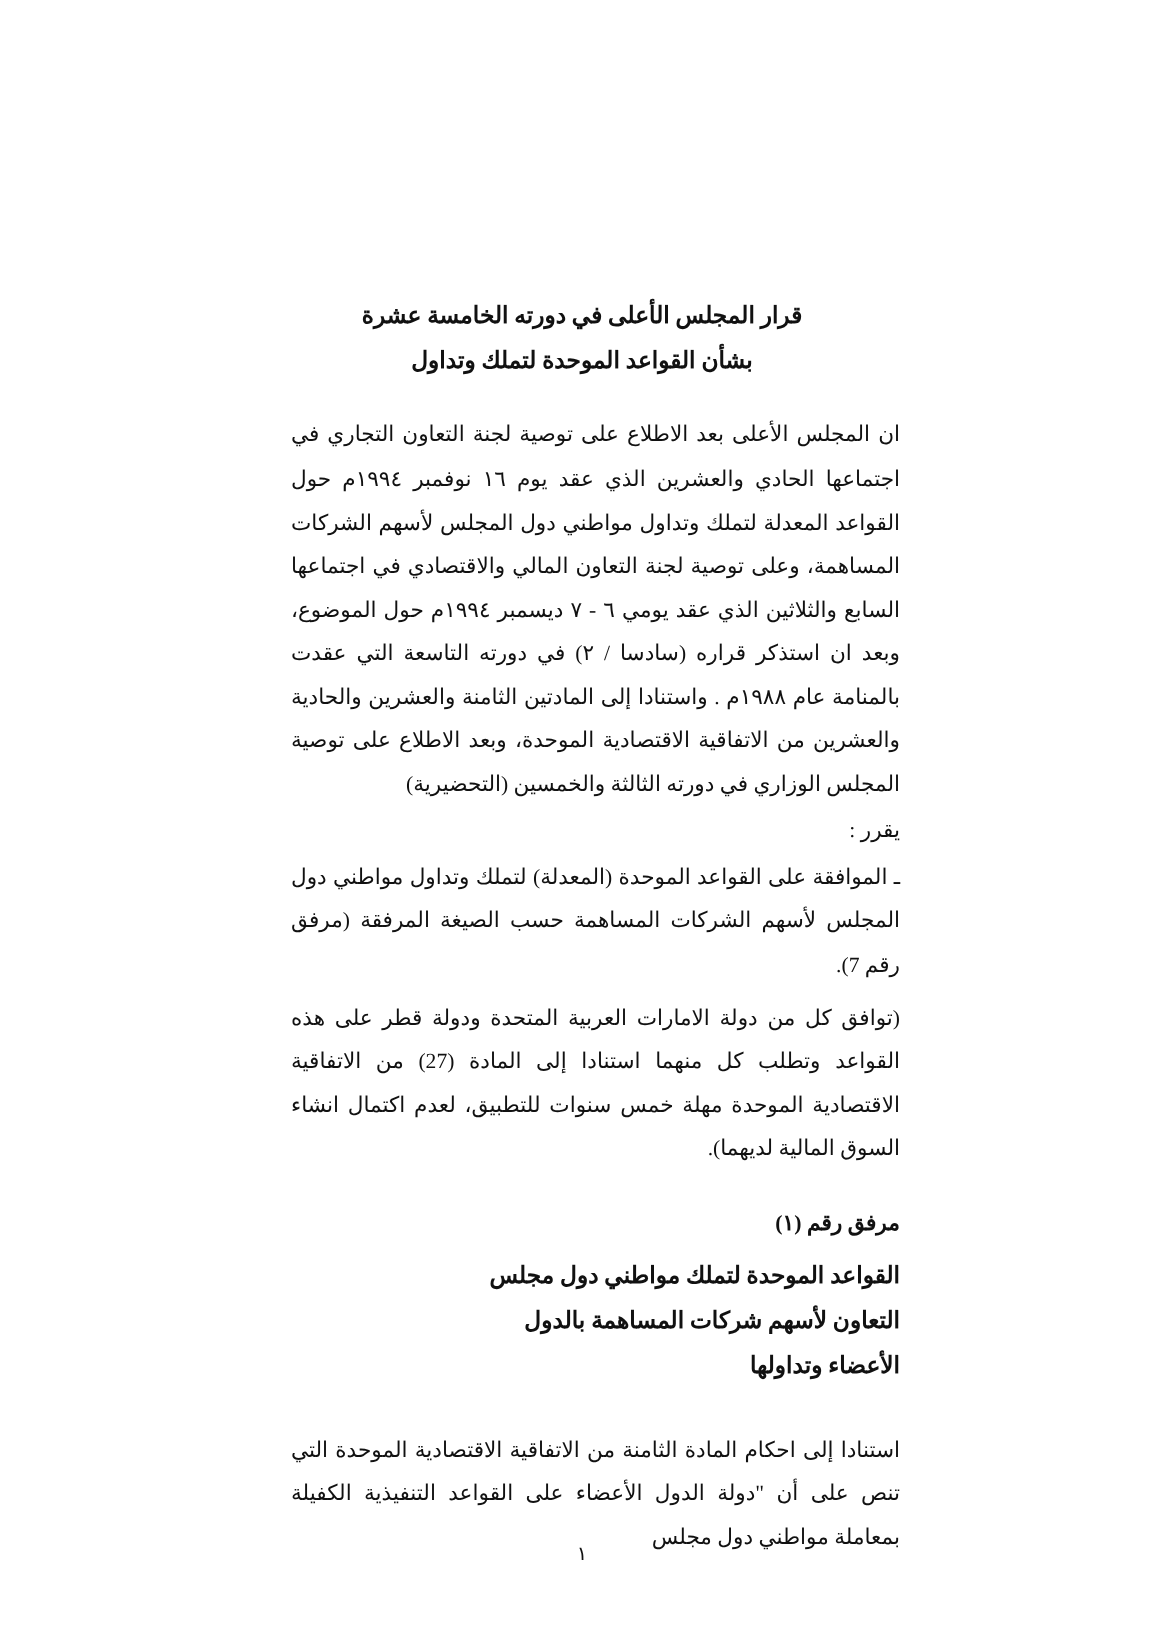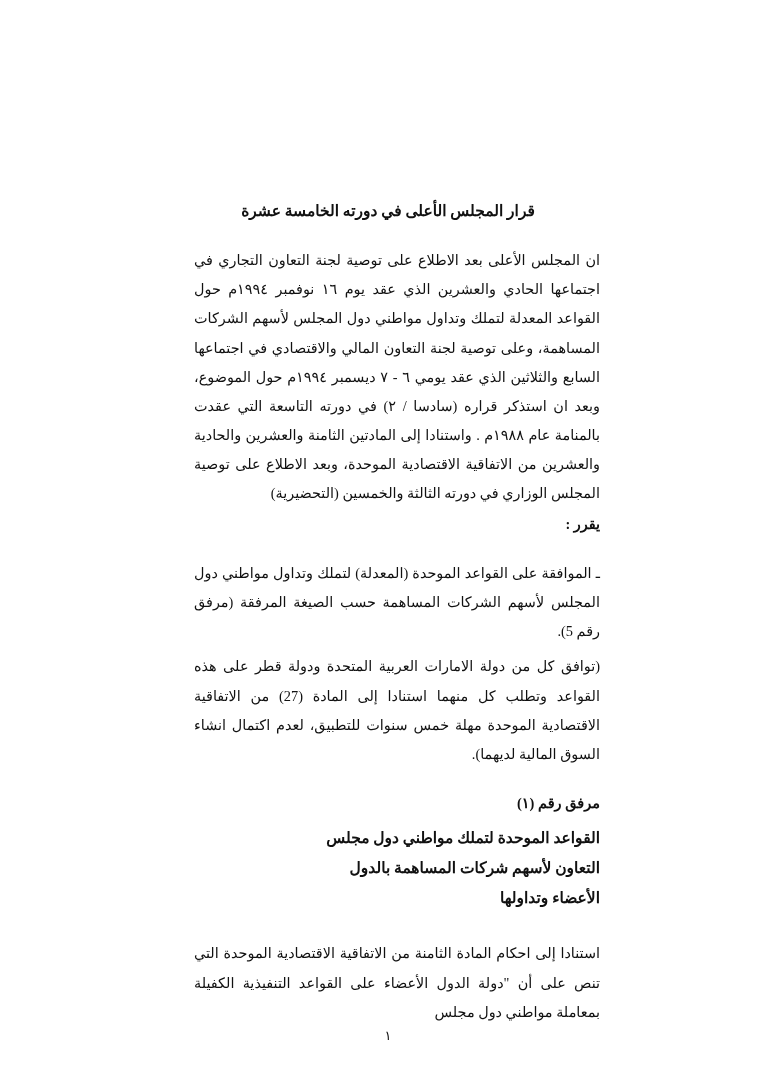--- a/index.html
+++ b/index.html
@@ -75,25 +75,26 @@
     color: #111111;
   }
 </style>
 </head>
 <body>
 
 <div class="page">
 
   <div class="doc-title">
     <span class="tline">قرار المجلس الأعلى في دورته الخامسة عشرة</span>
+    <span class="tline">بشأن القواعد الموحدة لتملك وتداول</span>
   </div>
 
   <p class="para justify-both">ان المجلس الأعلى بعد الاطلاع على توصية لجنة التعاون التجاري في اجتماعها الحادي والعشرين الذي عقد يوم ١٦ نوفمبر ١٩٩٤م حول القواعد المعدلة لتملك وتداول مواطني دول المجلس لأسهم الشركات المساهمة، وعلى توصية لجنة التعاون المالي والاقتصادي في اجتماعها السابع والثلاثين الذي عقد يومي ٦ - ٧ ديسمبر ١٩٩٤م حول الموضوع، وبعد ان استذكر قراره (سادسا / ٢) في دورته التاسعة التي عقدت بالمنامة عام ١٩٨٨م . واستنادا إلى المادتين الثامنة والعشرين والحادية والعشرين من الاتفاقية الاقتصادية الموحدة، وبعد الاطلاع على توصية المجلس الوزاري في دورته الثالثة والخمسين (التحضيرية)</p>
-  <p class="para" style="text-align:center; margin-bottom:20px;font-weight:bold;">يقرر :</p>
-  <p class="para justify-both">ـ الموافقة على القواعد الموحدة (المعدلة) لتملك وتداول مواطني دول المجلس لأسهم الشركات المساهمة حسب الصيغة المرفقة (مرفق رقم 5).</p>
+  <p class="para" style="text-align:center; margin-bottom:2px;">يقرر :</p>
+  <p class="para justify-both">ـ الموافقة على القواعد الموحدة (المعدلة) لتملك وتداول مواطني دول المجلس لأسهم الشركات المساهمة حسب الصيغة المرفقة (مرفق رقم 7).</p>
   <p class="para justify-both" style="margin-top:6px;">(توافق كل من دولة الامارات العربية المتحدة ودولة قطر على هذه القواعد وتطلب كل منهما استنادا إلى المادة (27) من الاتفاقية الاقتصادية الموحدة مهلة خمس سنوات للتطبيق، لعدم اكتمال انشاء السوق المالية لديهما).</p>
 
   <div class="annex">
     <span class="annex-no">مرفق رقم (١)</span>
     <span class="annex-line">القواعد الموحدة لتملك مواطني دول مجلس</span>
     <span class="annex-line">التعاون لأسهم شركات المساهمة بالدول</span>
     <span class="annex-line">الأعضاء وتداولها</span>
   </div>
 
   <p class="para justify-both after-annex">استنادا إلى احكام المادة الثامنة من الاتفاقية الاقتصادية الموحدة التي تنص على أن "دولة الدول الأعضاء على القواعد التنفيذية الكفيلة بمعاملة مواطني دول مجلس</p>

